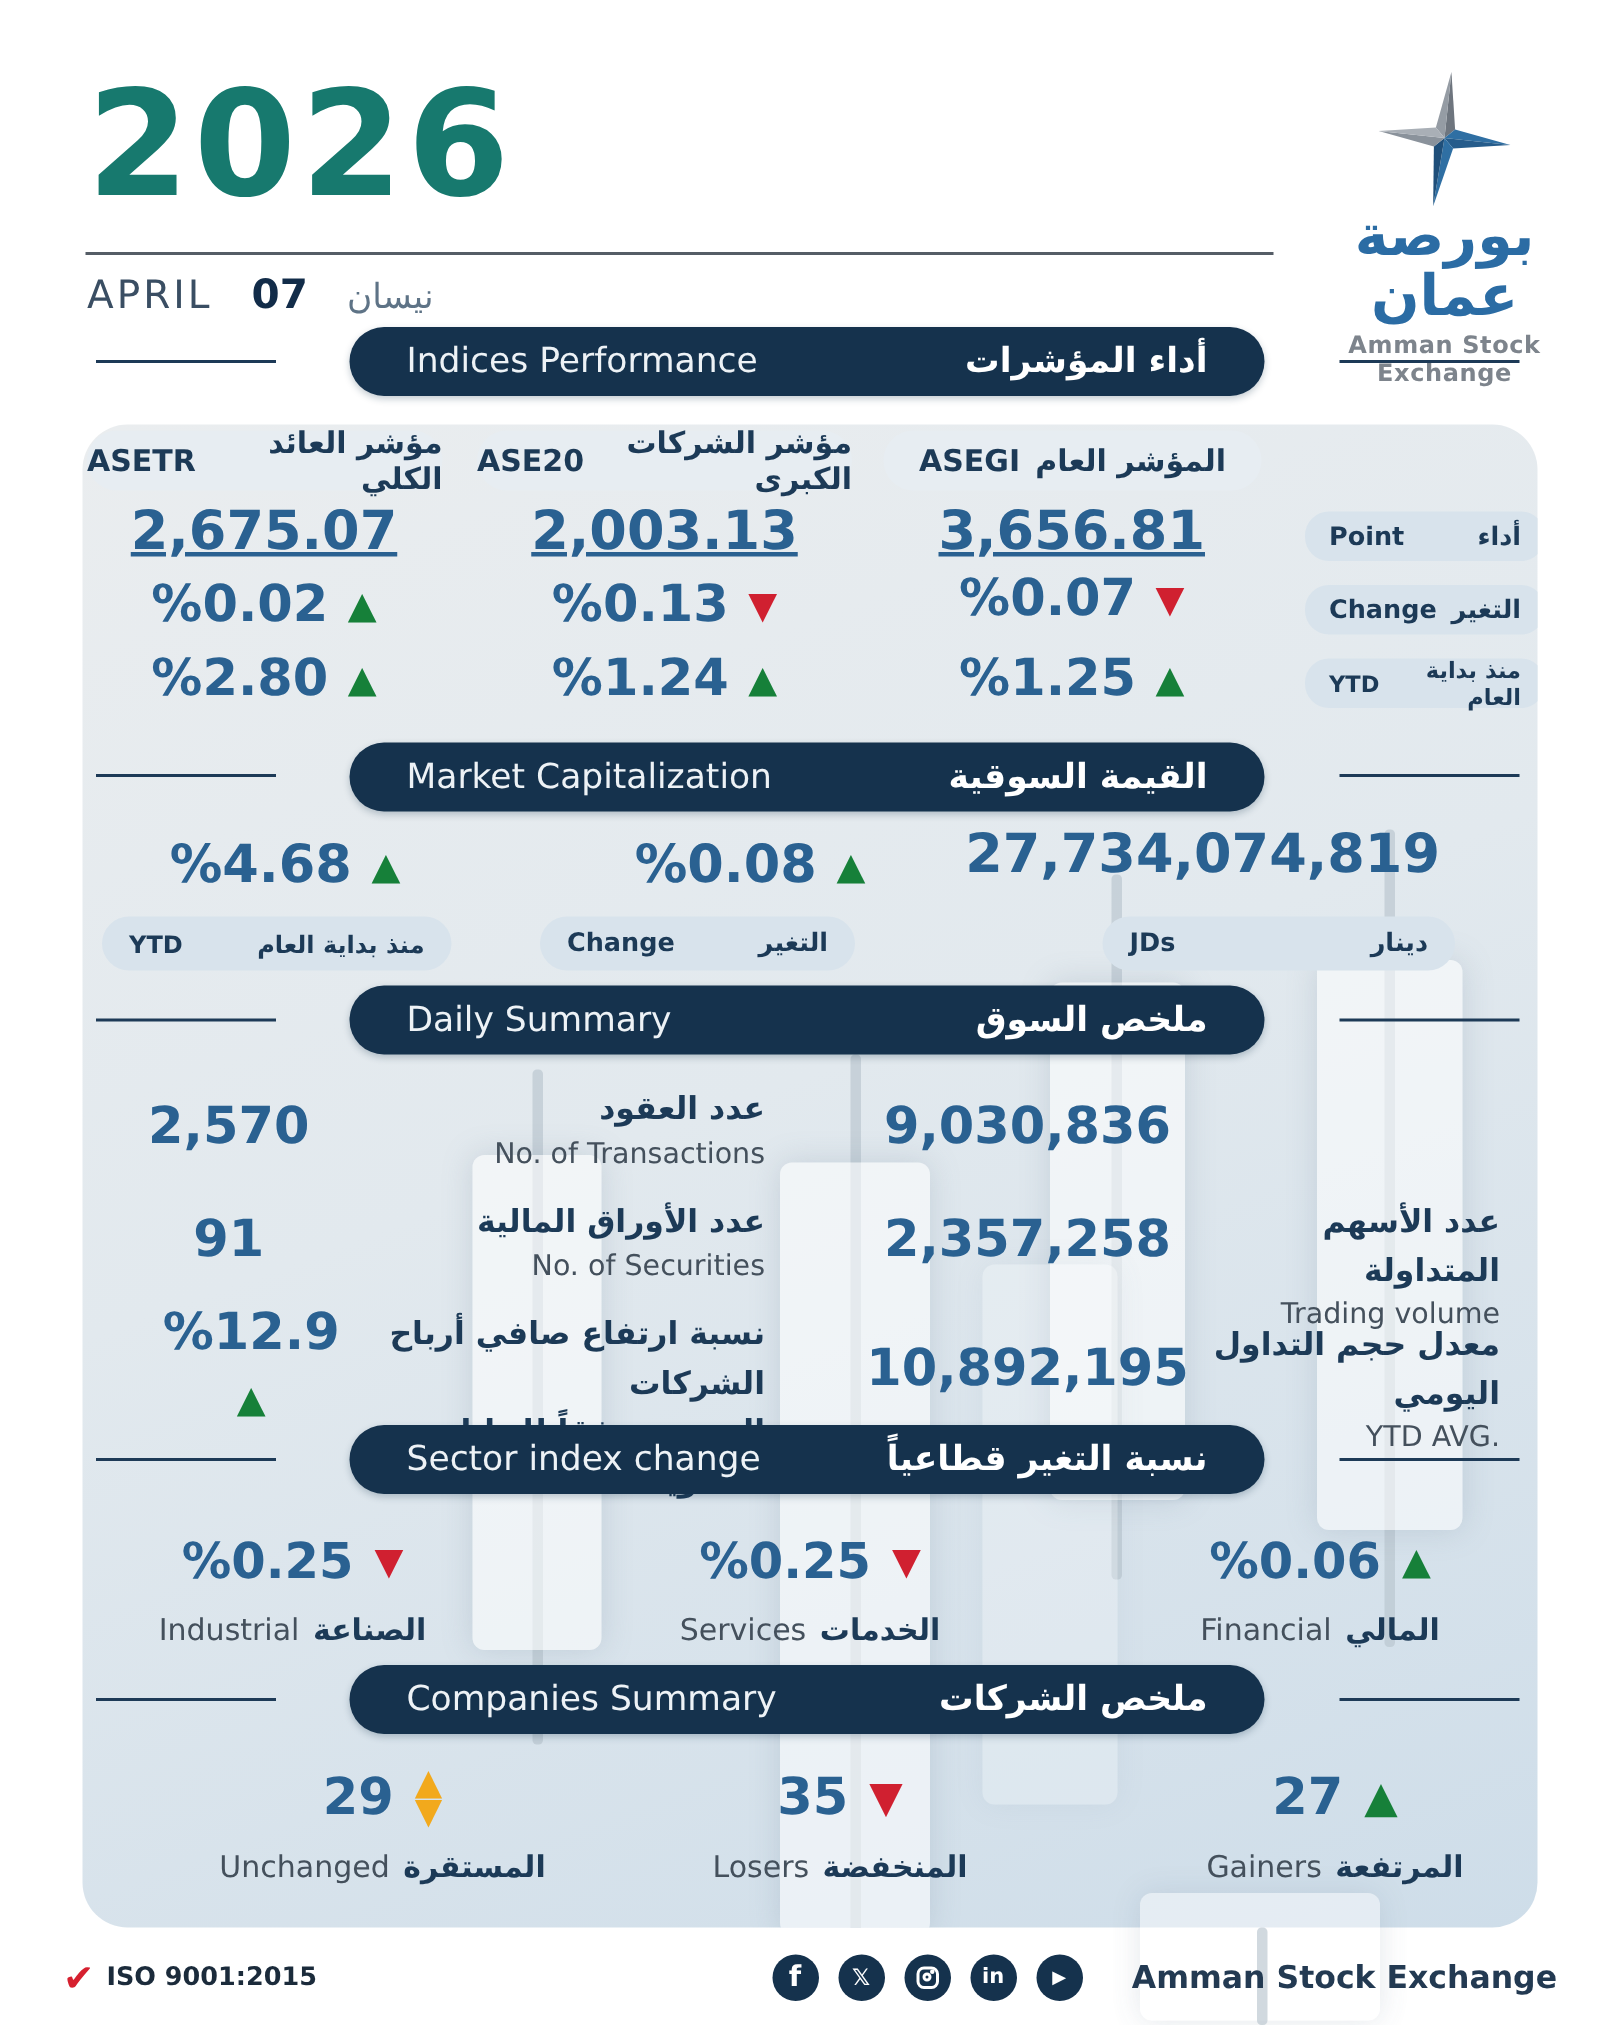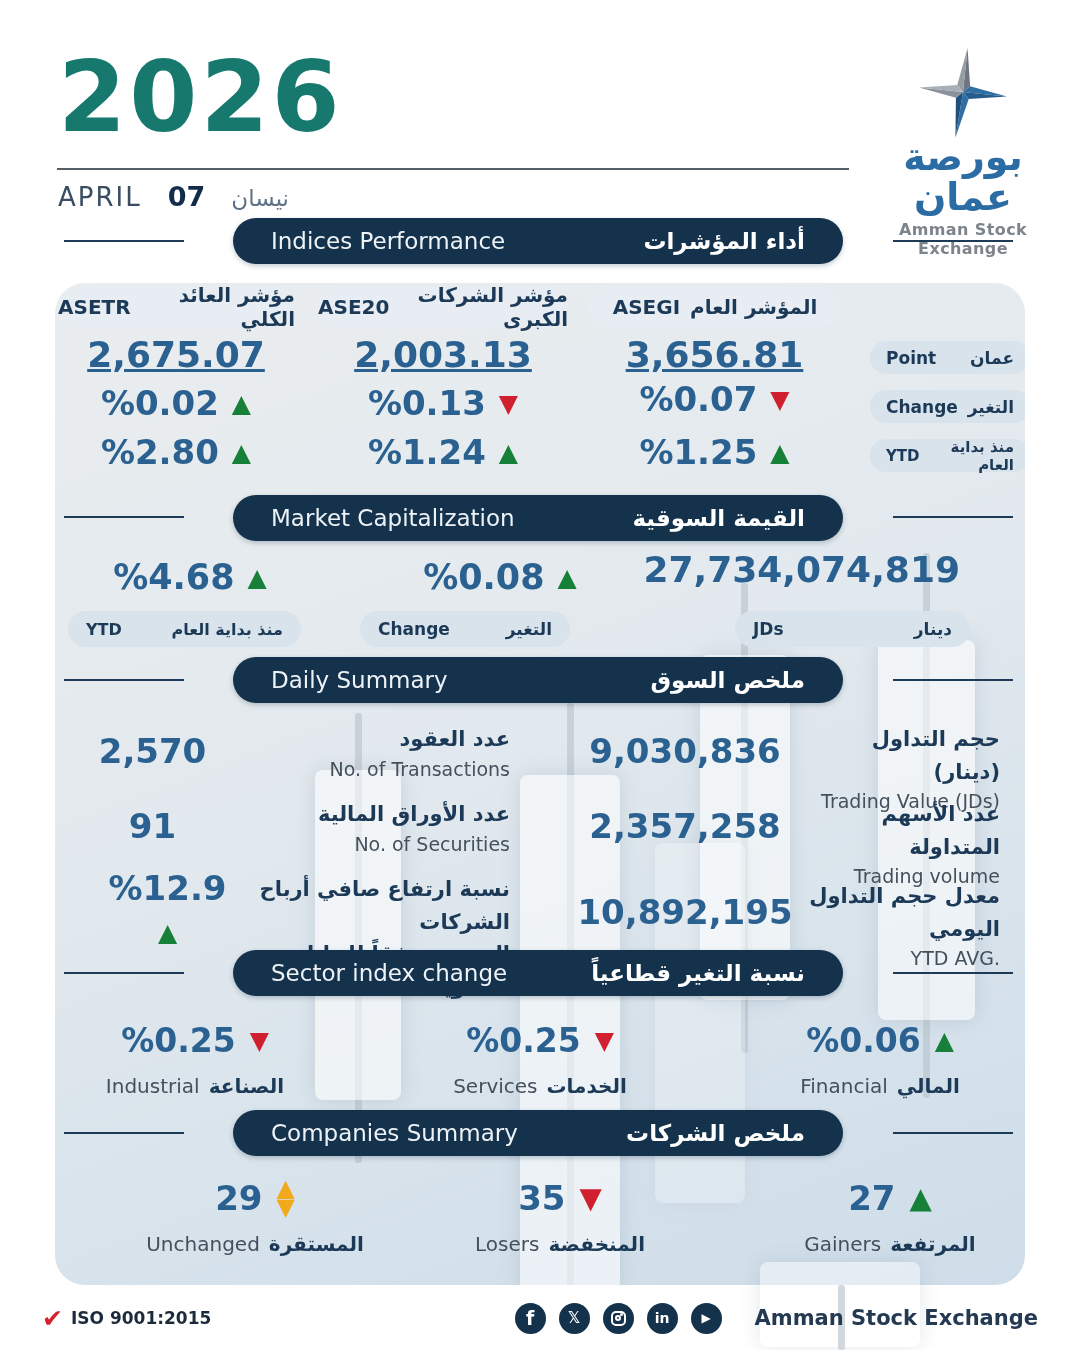--- a/index.html
+++ b/index.html
@@ -158,21 +158,21 @@
         <span>ASE20</span>
         <span dir="rtl">مؤشر الشركات الكبرى</span>
       </div>
       <div class="idx-pill" style="left:534px;width:252px;">
         <span>ASEGI</span>
         <span dir="rtl">المؤشر العام</span>
       </div>
 
       <div class="lbl-pill" style="top:58px;">
         <span>Point</span>
-        <span dir="rtl">عمان</span>
+        <span dir="rtl">أداء</span>
       </div>
       <div class="lbl-pill" style="top:107px;">
         <span>Change</span>
         <span dir="rtl">التغير</span>
       </div>
       <div class="lbl-pill" style="top:156px;font-size:15px;">
         <span>YTD</span>
         <span dir="rtl">منذ بداية العام</span>
       </div>
 
@@ -242,24 +242,20 @@
         <span class="t-en">Daily Summary</span>
         <span class="t-ar" dir="rtl">ملخص السوق</span>
       </div>
 
       <div class="d-val" style="left:5px;top:437px;width:185px;">2,570</div>
       <div class="d-lbl" style="left:195px;top:440px;width:260px;">
         <div class="ar" dir="rtl">عدد العقود</div>
         <div class="en">No. of Transactions</div>
       </div>
       <div class="d-val" style="left:520px;top:437px;width:220px;">9,030,836</div>
-      <div class="d-lbl" style="left:750px;top:440px;width:195px;">
-        <div class="ar" dir="rtl">حجم التداول (دينار)</div>
-        <div class="en">Trading Value (JDs)</div>
-      </div>
 
       <div class="d-val" style="left:5px;top:512px;width:185px;">91</div>
       <div class="d-lbl" style="left:195px;top:515px;width:260px;">
         <div class="ar" dir="rtl">عدد الأوراق المالية</div>
         <div class="en">No. of Securities</div>
       </div>
       <div class="d-val" style="left:520px;top:512px;width:220px;">2,357,258</div>
       <div class="d-lbl" style="left:750px;top:515px;width:195px;">
         <div class="ar" dir="rtl">عدد الأسهم المتداولة</div>
         <div class="en">Trading volume</div>

